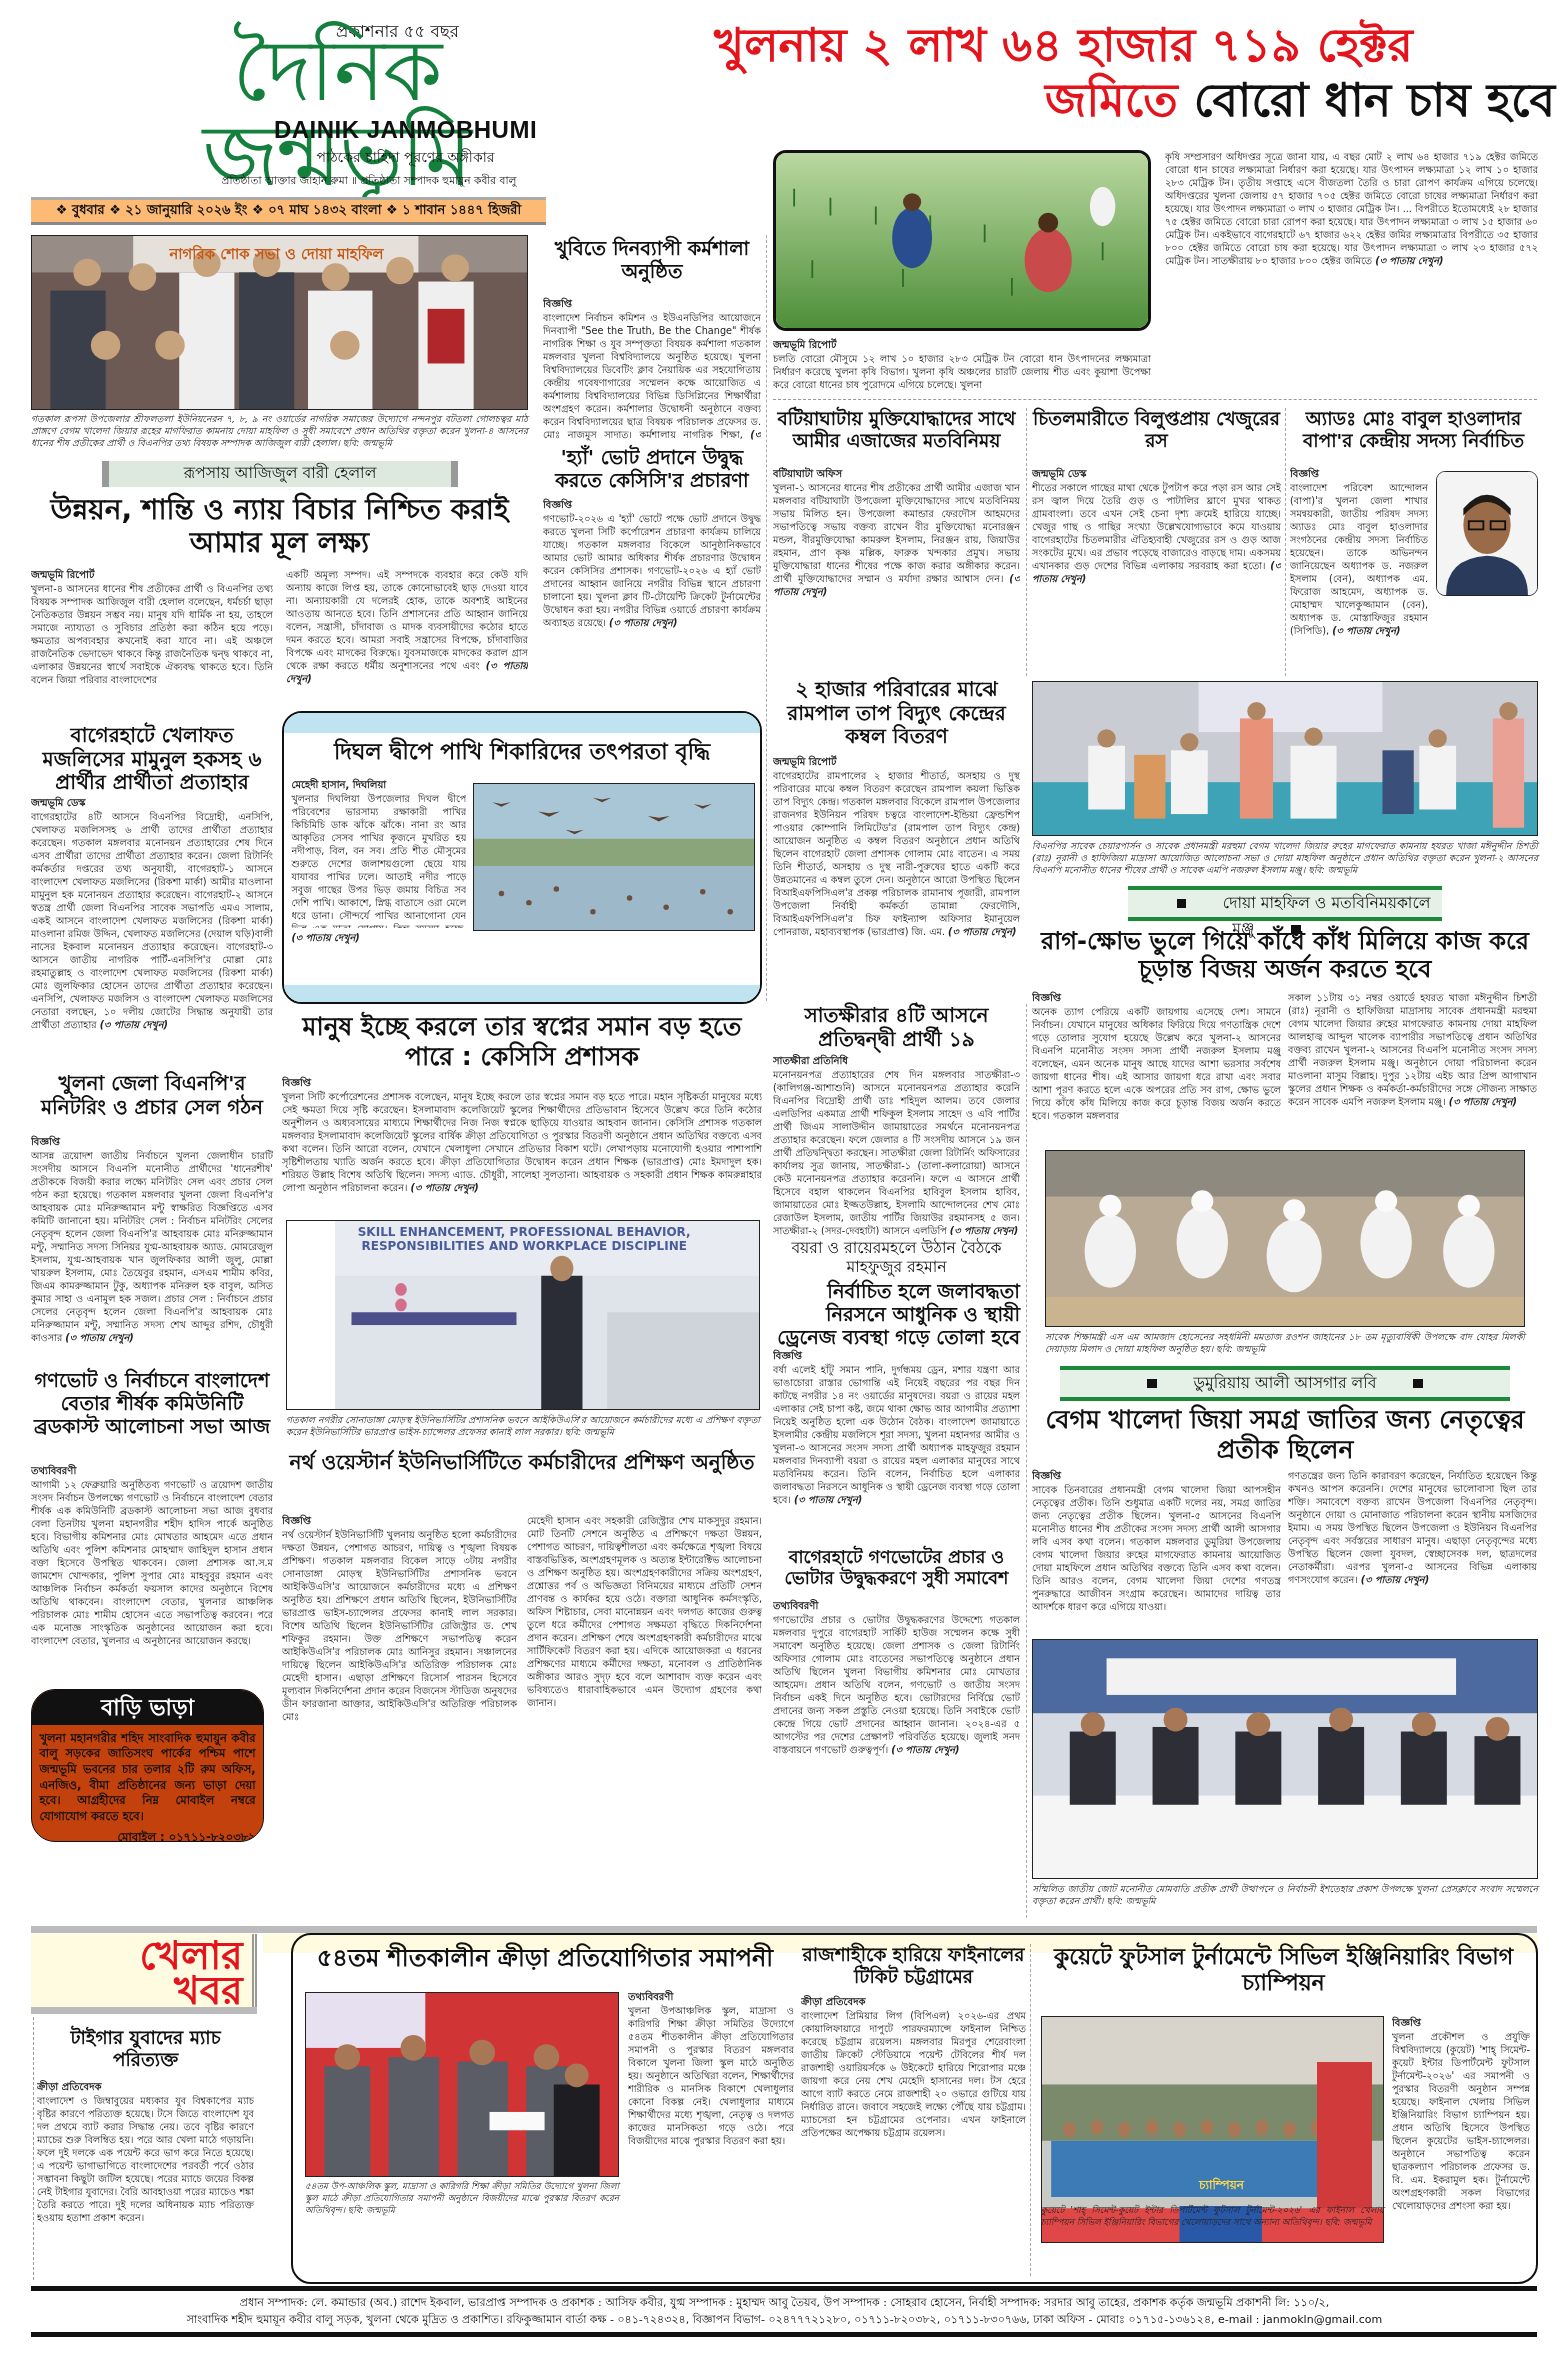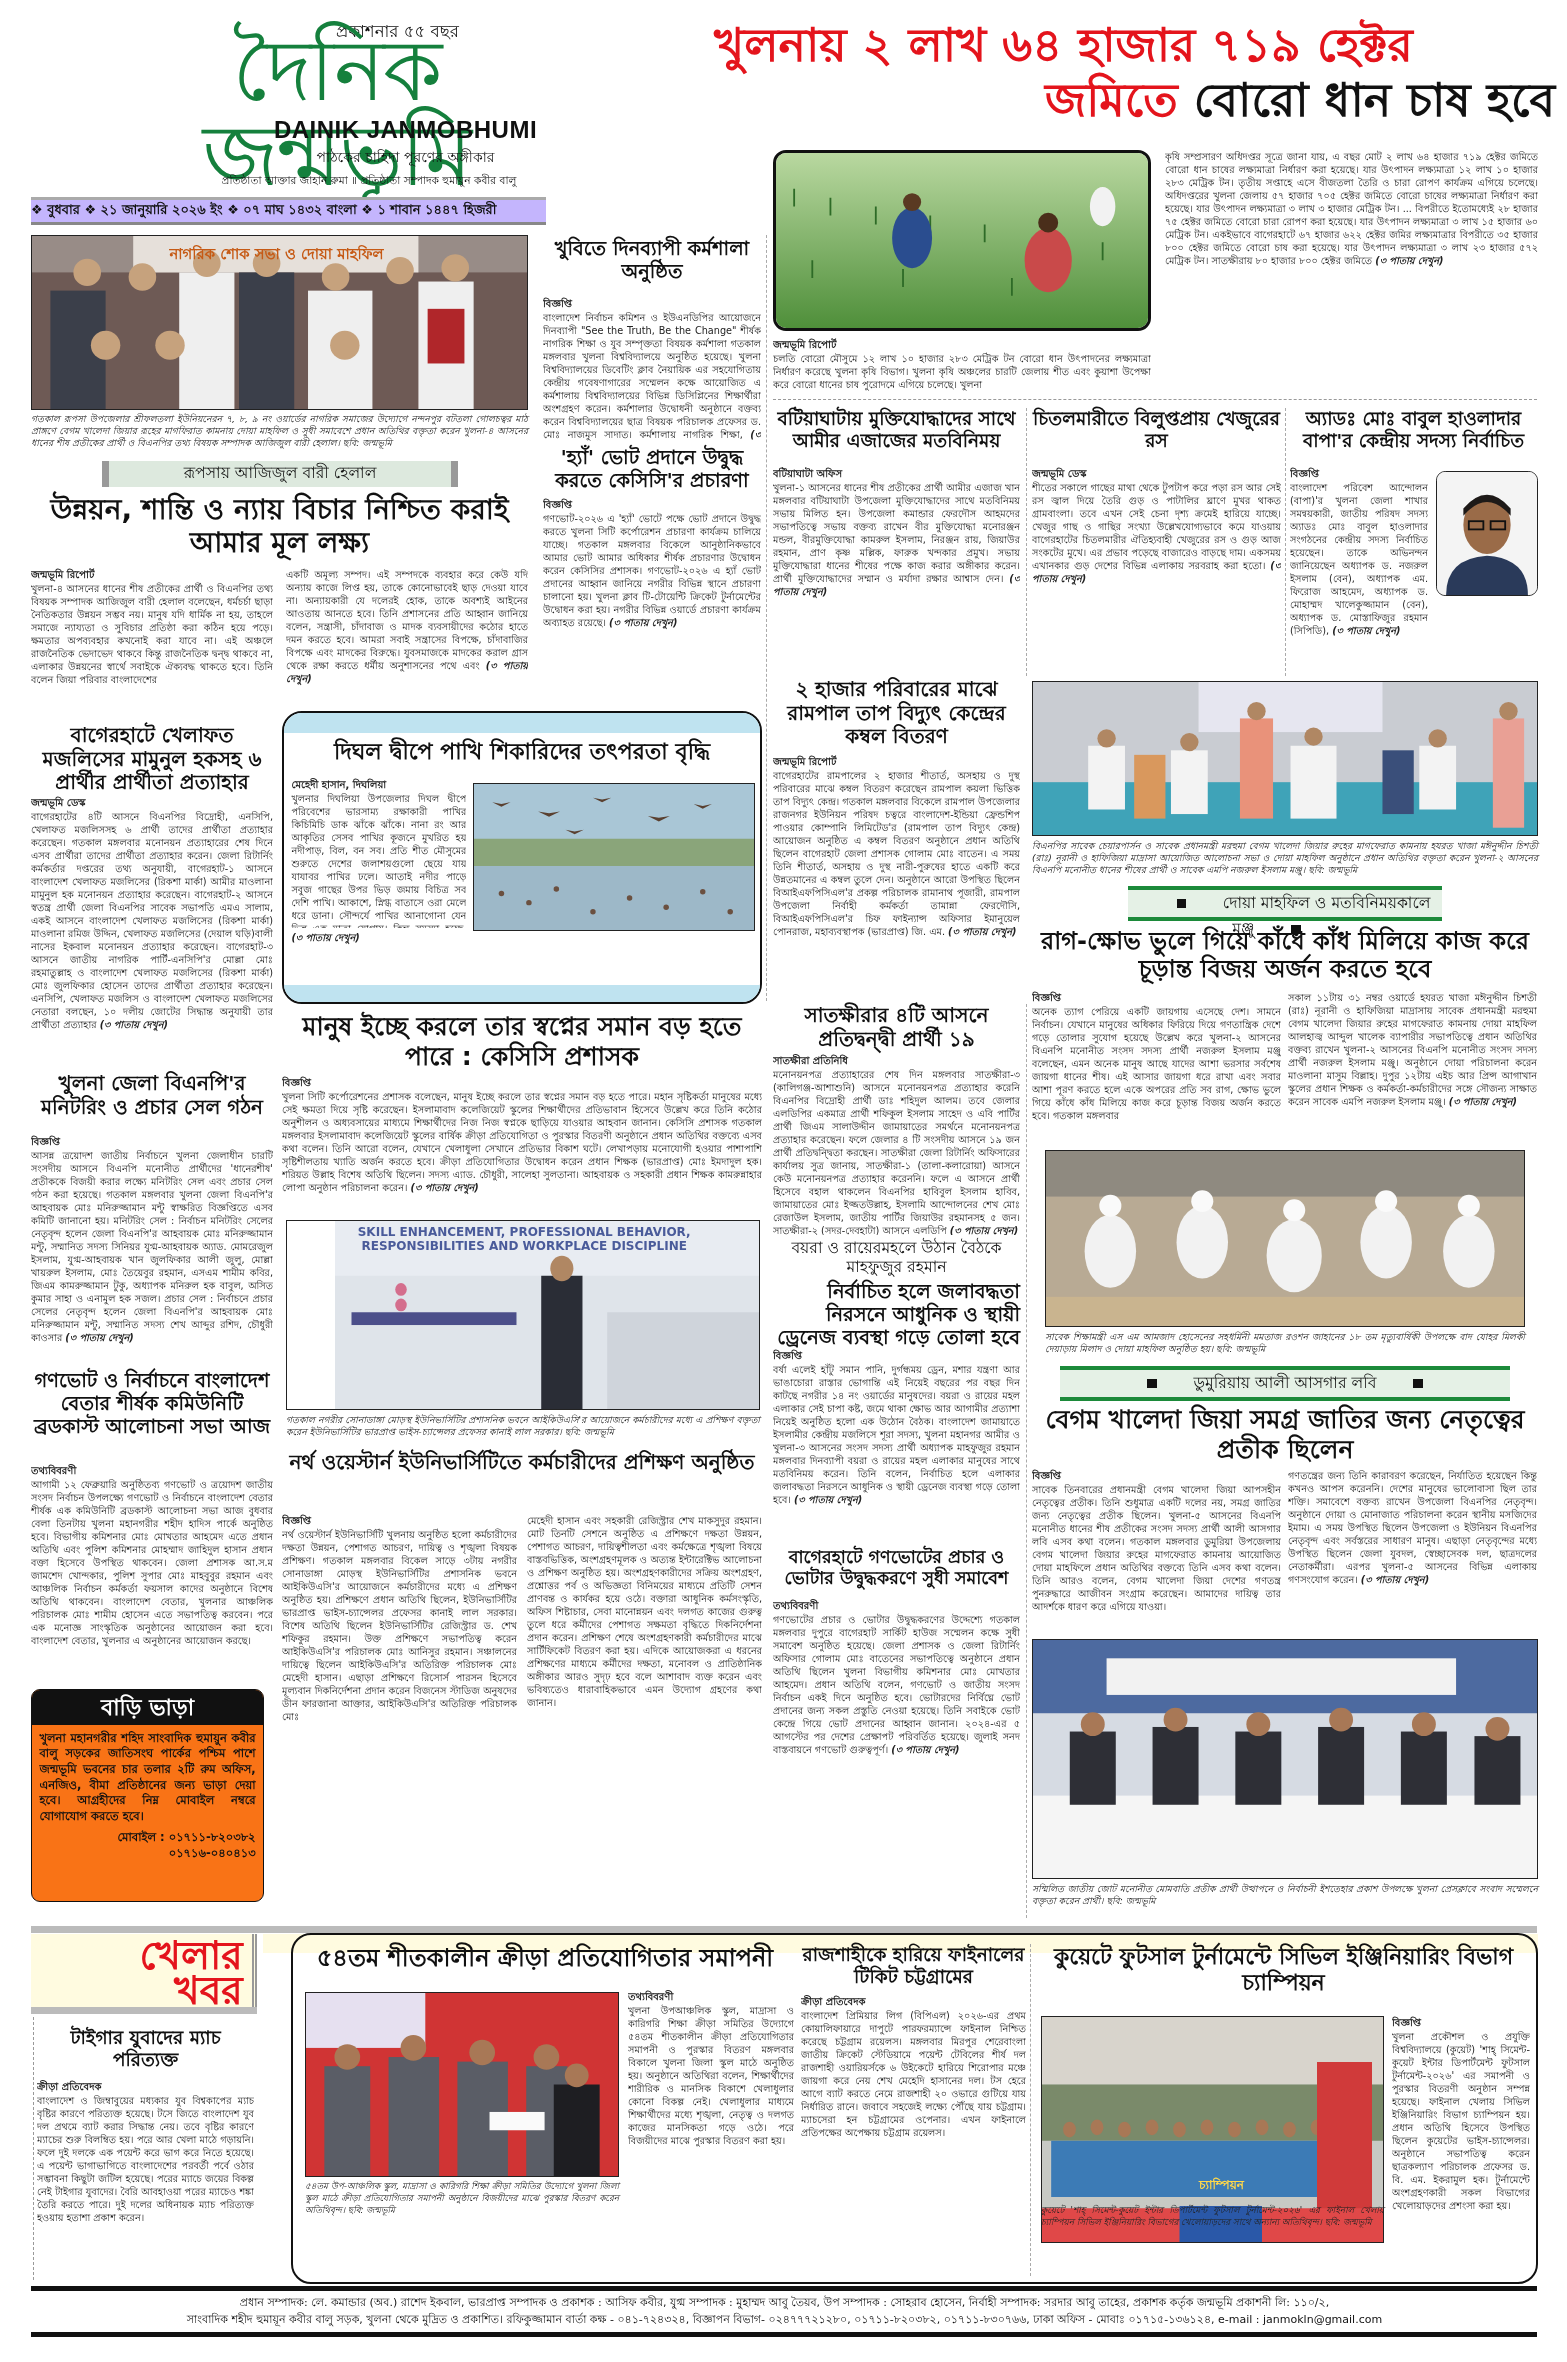--- a/index.html
+++ b/index.html
@@ -14,39 +14,39 @@
 .caption{font-size:9.2px;font-style:italic;line-height:12px;color:#222;text-align:justify}
 .rule-h{position:absolute;height:0;border-top:1.8px dashed #999}
 .rule-v{position:absolute;width:0;border-left:0.9px dashed #aaa}
 
 
 #mast-title{left:124px;top:28px;width:425px;font-size:85px;font-weight:400;letter-spacing:-1.8px;line-height:1;color:#15803d;text-align:center}
 #mast-years{left:305px;top:18.5px;width:185px;font-size:16.6px;text-align:center}
 #mast-en{left:258px;top:116px;width:295px;font-size:24px;font-weight:bold;text-align:center;font-family:"Liberation Sans",sans-serif;letter-spacing:0.5px}
 #mast-slogan{left:258px;top:146px;width:295px;font-size:14px;text-align:center}
 #mast-founder{left:175px;top:173px;width:388px;font-size:10.6px;text-align:center}
-#date-bar{left:31px;top:197px;width:515px;height:28px;background:#c4b5fd;border-top:3.7px solid #aaa;border-bottom:3.7px solid #888;font-size:13px;line-height:20px;font-weight:bold}
+#date-bar{left:31px;top:197px;width:515px;height:28px;background:#fdba74;border-top:3.7px solid #aaa;border-bottom:3.7px solid #888;font-size:13px;text-align:center;line-height:20px;font-weight:bold}
 
 
 #lead-h1{left:572px;top:18.5px;width:983px;font-size:46px;font-weight:900;color:#e4141c;text-align:center;line-height:1.15}
 #lead-h2{left:572px;top:74px;width:983px;font-size:46px;font-weight:900;text-align:right;line-height:1.15}
 #lead-h2 .red{color:#e4141c}
 
 .sub-banner{position:absolute;background:#dde9de;text-align:center;font-size:15.7px;line-height:24px}
 .sub-banner.gray{border-left:7.4px solid #999;border-right:7.4px solid #999}
 .sub-banner.green{border-top:4.6px solid #1c8a3a;border-bottom:4.6px solid #1c8a3a;background:#e5f1e6}
 .sub-banner .sq{display:inline-block;width:9.2px;height:9.2px;background:#111;margin:0 37px;vertical-align:middle}
 
 .boxed{position:absolute;border:2.8px solid #111;border-radius:20px;overflow:hidden}
 .boxed .topstrip{height:20px;background:#bfe3f0}
 .boxed .botstrip{position:absolute;bottom:0;left:0;right:0;height:16.6px;background:#bfe3f0}
 
 .img-fill{width:100%;height:100%}
 
-#rent-box{left:31px;top:1689px;width:233px;height:213px;border:1.8px solid #111;border-radius:9px;overflow:hidden;background:#f97316}
+#rent-box{left:31px;top:1689px;width:233px;height:153px;border:1.8px solid #111;border-radius:24px;overflow:hidden;background:#c2410c}
 #rent-head{background:#111;color:#fff;font-size:22px;font-weight:bold;text-align:center;height:35px;line-height:35px}
 #rent-body{padding:5.5px 7.4px;font-size:11.5px;font-weight:bold;line-height:15.7px;text-align:justify}
 #rent-mobile{text-align:right;font-size:11.5px;font-weight:bold;padding-right:7.4px;line-height:15.7px}
 
 #sports-band{left:31px;top:1926px;width:1506px;height:7.4px;background:#bbb}
 #sports-title{font-size:39px;font-weight:900;color:#e4141c;text-align:right;line-height:35px;padding:3.7px 9.2px 0 0}
 #sports-band2{left:31px;top:2007px;width:226px;height:7.4px;background:#bbb}
 
 #footer-bar1{left:31px;top:2286px;width:1506px;height:4.6px;background:#111}
 #footer-text{left:18.5px;top:2295px;width:1532px;font-size:11px;line-height:16.6px;text-align:center}

